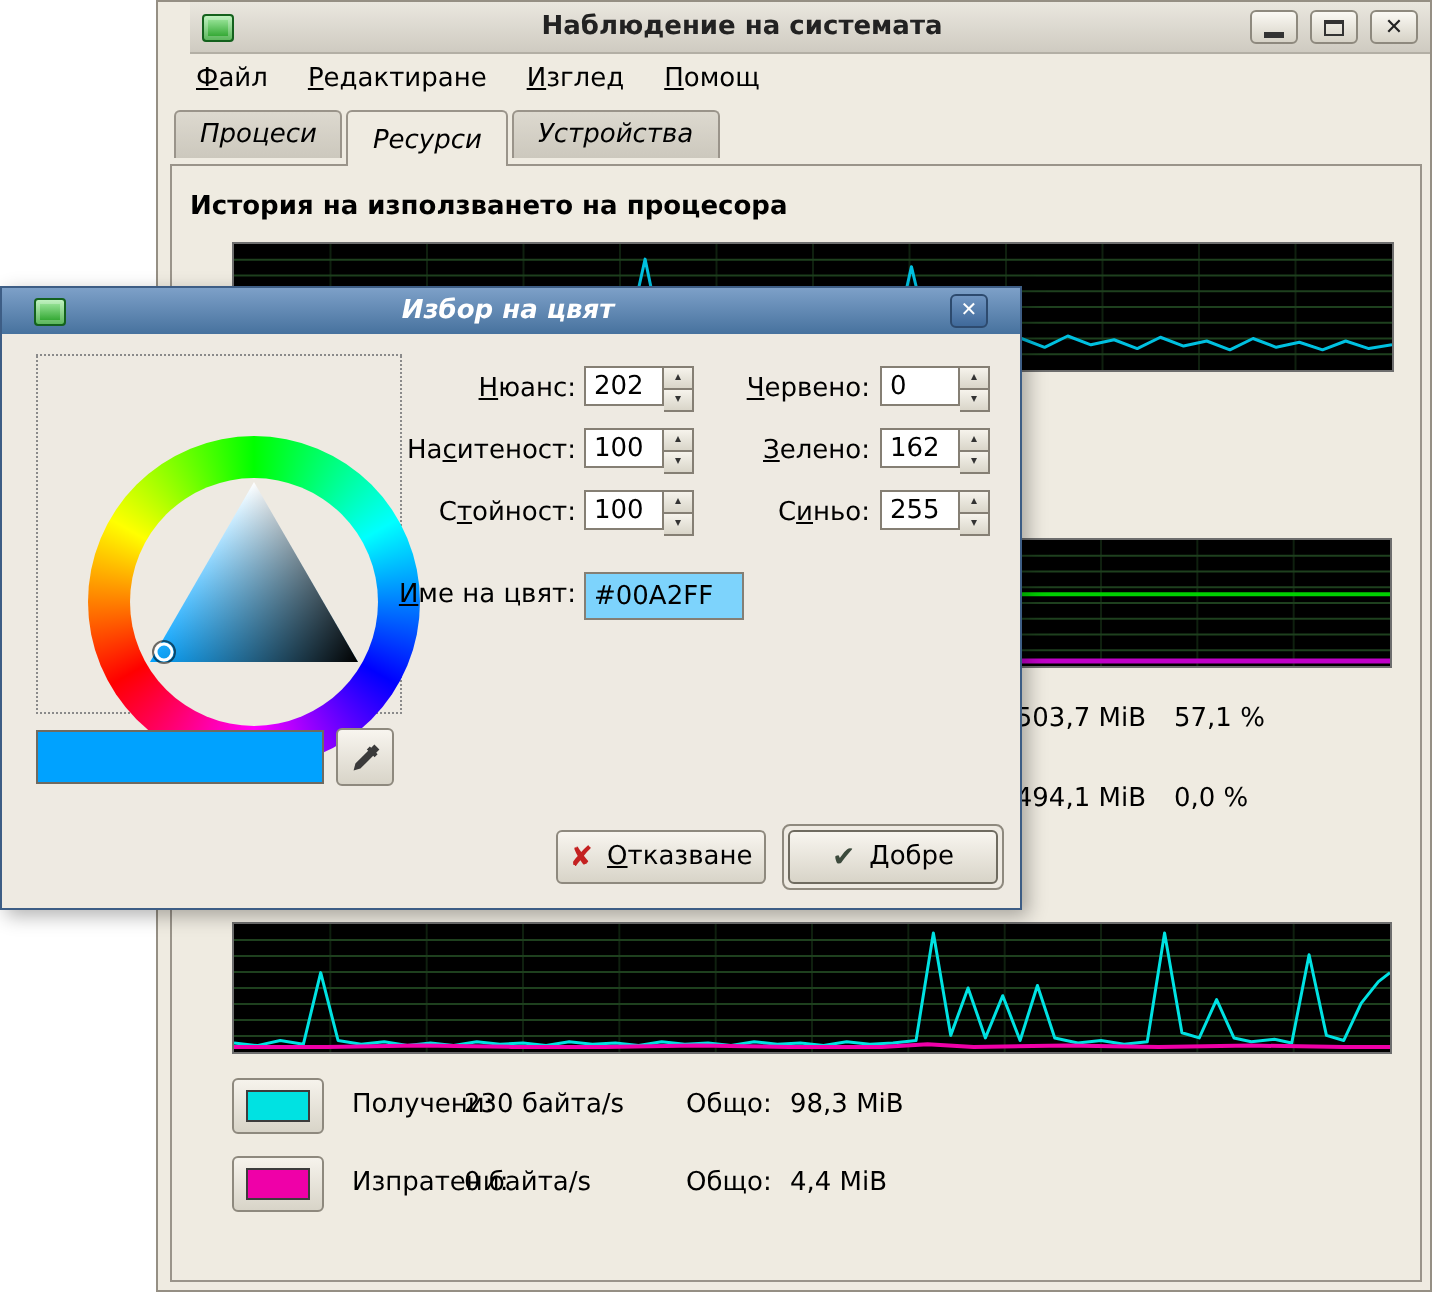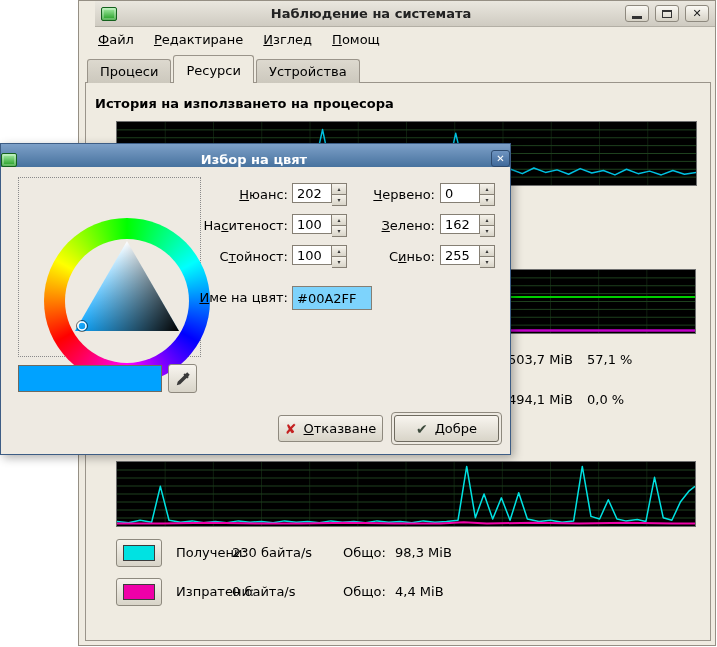--- a/index.html
+++ b/index.html
@@ -9,21 +9,21 @@
   #main-window{position:absolute;left:78px;top:0;width:638px;height:646px;background:#efebe1;border:1px solid #958f84;}
   #main-titlebar{position:absolute;left:0;top:0;right:0;height:26px;background:linear-gradient(#eae7df,#cfcbc1);border-bottom:1px solid #b3afa5;display:flex;align-items:center;padding:0 6px;gap:6px;margin-left:16px;}
   .app-icon{width:16px;height:14px;background:linear-gradient(#a8eda8,#1f9c1f);border:1px solid #14611d;border-radius:2px;box-shadow:inset 0 0 0 2px rgba(255,255,255,.28);flex:0 0 auto;}
   #main-title{flex:1;text-align:center;font-weight:bold;font-size:13px;color:#222;}
   .winbtn{width:24px;height:17px;border:1px solid #8e897e;border-radius:3px;background:linear-gradient(#fbf9f4,#d6d2c6);display:flex;align-items:center;justify-content:center;color:#222;flex:0 0 auto;}
   .min-glyph{width:10px;height:3px;background:#333;margin-top:8px;}
   .max-glyph{width:10px;height:8px;border:1px solid #333;border-top:2px solid #333;}
   .x-glyph{font-size:11px;font-weight:bold;line-height:1;}
   #menubar{position:absolute;left:0;top:26px;right:0;height:25px;display:flex;align-items:center;padding-left:9px;}
   .menu-item{padding:4px 10px;cursor:default;}
-  #tabstrip{position:absolute;left:8px;top:54px;height:28px;display:flex;align-items:flex-end;z-index:3;}
+  #tabstrip{position:absolute;left:8px;top:54px;height:28px;display:flex;z-index:3;font-style:italic;}
   .tab{height:24px;padding:4px 12px;border:1px solid #9a948a;border-bottom:none;border-radius:3px 3px 0 0;background:linear-gradient(#ddd9cf,#ccc8bd);margin-right:2px;font-size:13px;}
   .tab.active{height:28px;padding-top:7px;background:#efebe1;}
   #content-frame{position:absolute;left:6px;top:81px;width:626px;height:559px;border:1px solid #9a948a;z-index:1;}
   #cpu-title{position:absolute;left:16px;top:95px;font-weight:bold;z-index:2;}
   .chart{position:absolute;background:#000;border:1px solid #6e6e6e;z-index:2;}
   #cpu-chart{left:37px;top:120px;width:581px;height:65px;}
   #mem-chart{left:37px;top:268px;width:580px;height:65px;}
   #net-chart{left:37px;top:460px;width:580px;height:66px;}
   .mem-row{position:absolute;height:17px;line-height:17px;z-index:2;}
   .mem-amount{position:absolute;left:380px;width:114px;text-align:right;}
@@ -35,21 +35,21 @@
   .color-button-inner{width:100%;height:100%;border:1px solid #3c3c3c;}
   .legend-row span{position:absolute;top:0;line-height:28px;white-space:nowrap;}
   .lg-label{left:60px;}
   .lg-rate{left:116px;}
   .lg-total-label{left:195px;margin-left:32px;}
   .lg-total{left:279px;}
   #legend-row-1{top:538px;}
   #legend-row-2{top:577px;}
   
   #dialog{position:absolute;left:0;top:143px;width:511px;height:312px;background:#eeeae2;border:1px solid #3d5d85;box-shadow:3px 3px 9px rgba(0,0,0,.3);z-index:10;}
-  #dialog-titlebar{position:absolute;left:0;top:0;right:0;height:23px;background:linear-gradient(#7da0c8,#47729e);display:flex;align-items:flex-end;padding:0 0;gap:5px;}
+  #dialog-titlebar{position:absolute;left:0;top:0;right:0;height:23px;background:linear-gradient(#7da0c8,#47729e);display:flex;align-items:center;padding:0 16px;gap:5px;font-style:italic;}
   #dialog-title{flex:1;text-align:center;color:#fff;font-weight:bold;font-size:13px;}
   #dialog-close{width:19px;height:17px;border:1px solid #2d4a6e;border-radius:3px;background:linear-gradient(#6f94c0,#3f699a);color:#fff;font-size:10px;font-weight:bold;display:flex;align-items:center;justify-content:center;flex:0 0 auto;}
   #wheel-box{position:absolute;left:17px;top:33px;width:183px;height:180px;border:1px dotted #8a8a8a;}
   #hue-ring{position:absolute;left:25px;top:40px;width:166px;height:166px;border-radius:50%;
     background:conic-gradient(from 0deg,
       hsl(120,100%,50%) 0deg, hsl(180,100%,50%) 60deg, hsl(240,100%,50%) 120deg,
       hsl(300,100%,50%) 180deg, hsl(0,100%,50%) 240deg, hsl(60,100%,50%) 300deg, hsl(120,100%,50%) 360deg);}
   #ring-hole{position:absolute;left:21px;top:21px;width:124px;height:124px;border-radius:50%;background:#eeeae2;}
   #sv-triangle{position:absolute;left:21px;top:21px;width:124px;height:124px;}
   .dlg-label{position:absolute;width:112px;text-align:right;line-height:23px;white-space:nowrap;}

